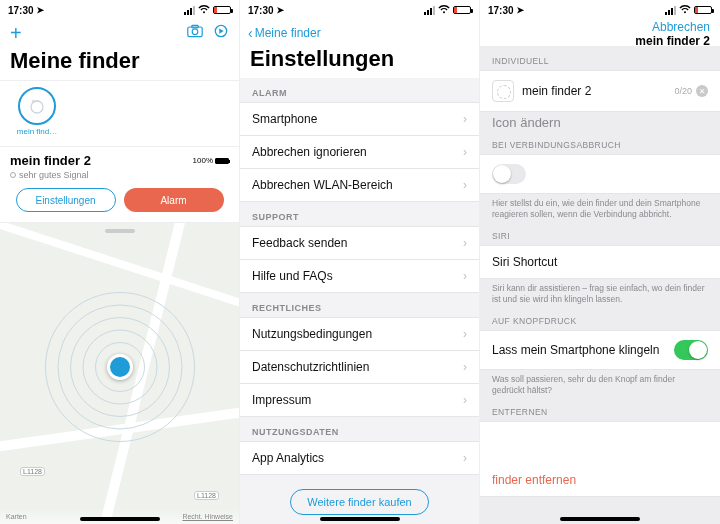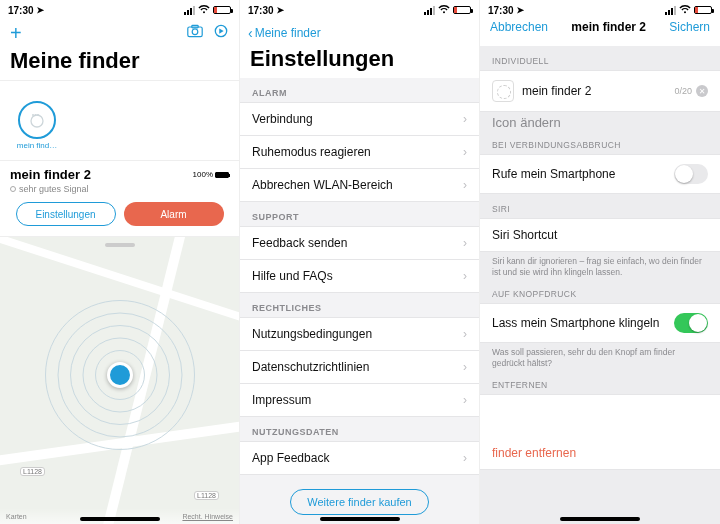--- a/index.html
+++ b/index.html
@@ -18,21 +18,21 @@
   .bat { width:18px; height:8px; border:1px solid #000; border-radius:2px; position:relative; }
   .bat::after { content:""; position:absolute; right:-3px; top:2px; width:2px; height:4px; background:#000; border-radius:0 1px 1px 0; }
   .bat i { display:block; width:20%; height:100%; background:#e74c3c; }
 
   
   .s1-nav { height:26px; display:flex; justify-content:space-between; align-items:center; padding:0 10px; }
   .s1-nav .plus { color:#1f9bd8; font-size:20px; font-weight:300; line-height:1; }
   .s1-nav .ricons { display:flex; gap:10px; color:#1f9bd8; }
   .cam-ico, .play-ico { width:16px; height:14px; }
   .h1 { font-size:22px; font-weight:800; padding:2px 10px 6px; }
-  .card { background:#fff; border-top:1px solid #eee; border-bottom:1px solid #eee; padding:20px 10px 10px; }
+  .card { background:#fff; border-top:1px solid #eee; border-bottom:1px solid #eee; padding:6px 10px 10px; }
   .circle-wrap { display:flex; flex-direction:column; align-items:center; width:54px; }
   .circle { width:38px; height:38px; border:2px solid #1f9bd8; border-radius:50%; display:flex; align-items:center; justify-content:center; }
   .circle-lbl { font-size:8px; color:#1f9bd8; margin-top:2px; }
   .dev { background:#fff; border-bottom:1px solid #eee; padding:6px 10px 10px; }
   .dev-row1 { display:flex; justify-content:space-between; align-items:center; }
   .dev-name { font-size:13px; font-weight:700; }
   .dev-bat { font-size:8px; display:flex; align-items:center; gap:2px; }
   .dev-bat .mini { width:14px; height:6px; border:1px solid #000; border-radius:1px; position:relative; }
   .dev-bat .mini::after{content:"";position:absolute;right:-2px;top:1px;width:1px;height:3px;background:#000;}
   .dev-bat .mini i{display:block;width:100%;height:100%;background:#000;}
@@ -57,21 +57,21 @@
   .chev { font-size:14px; }
   .s2-h1 { font-size:22px; font-weight:800; padding:0 10px 6px; }
   .sect-h { background:#f3f3f5; color:#8a8a8e; font-size:9px; font-weight:600; letter-spacing:.5px; padding:10px 12px 4px; border-bottom:1px solid #e5e5e7; text-transform:uppercase;}
   .row { background:#fff; border-bottom:1px solid #e5e5e7; padding:9px 12px; display:flex; justify-content:space-between; align-items:center; font-size:12px; color:#111;}
   .row .ch { color:#c0c0c4; font-size:12px; }
   .buy-wrap { display:flex; justify-content:center; padding:14px 0 24px; background:#f3f3f5;}
   .buy { border:1px solid #1f9bd8; color:#1f9bd8; border-radius:16px; padding:6px 16px; font-size:11px; }
   .s2-body { flex:1; background:#f3f3f5; overflow:hidden; display:flex; flex-direction:column;}
 
   
-  .s3-nav { height:26px; display:flex; justify-content:space-between; align-items:flex-start; padding:0 10px; font-size:12px;}
+  .s3-nav { height:26px; display:flex; justify-content:space-between; align-items:flex-end; padding:0 10px; font-size:12px;flex-direction:column;}
   .s3-nav .l, .s3-nav .r { color:#1f9bd8; }
   .s3-nav .c { font-weight:700; color:#000; font-size:12px;}
   .s3-body { flex:1; background:#ededef; overflow:hidden; font-size:11px;}
   .gh { color:#8a8a8e; font-size:8.5px; letter-spacing:.4px; padding:10px 12px 4px; text-transform:uppercase;}
   .wrow { background:#fff; border-top:1px solid #e5e5e7; border-bottom:1px solid #e5e5e7; padding:9px 12px; display:flex; align-items:center; justify-content:space-between; font-size:12px; color:#111;}
   .wrow.nm { gap:8px; }
   .finder-ico { width:22px; height:22px; border:1px solid #ddd; border-radius:4px; flex-shrink:0; position:relative;}
   .finder-ico::before{content:"";position:absolute;left:4px;top:4px;width:12px;height:12px;border:1px dashed #ccc;border-radius:50%;}
   .counter { font-size:9px; color:#aaa; display:flex; align-items:center; gap:4px;}
   .clr { width:12px; height:12px; background:#c9c9cc; border-radius:50%; display:flex; align-items:center; justify-content:center; color:#fff; font-size:8px;}
@@ -214,25 +214,25 @@
     </div>
     <div class="s2-nav">
       <span class="chev">‹</span>
       <span>Meine finder</span>
     </div>
     <div class="s2-h1">Einstellungen</div>
 
     <div class="s2-body">
       <div class="sect-h">ALARM</div>
       <div class="row">
-          <span>Verbindung</span>
-          <span class="ch">›</span>
-        </div>
-      <div class="row">
-          <span>Ruhemodus reagieren</span>
+          <span>Smartphone</span>
+          <span class="ch">›</span>
+        </div>
+      <div class="row">
+          <span>Abbrechen ignorieren</span>
           <span class="ch">›</span>
         </div>
       <div class="row">
           <span>Abbrechen WLAN-Bereich</span>
           <span class="ch">›</span>
         </div>
 
       <div class="sect-h">SUPPORT</div>
       <div class="row">
           <span>Feedback senden</span>
@@ -252,21 +252,21 @@
           <span>Datenschutzrichtlinien</span>
           <span class="ch">›</span>
         </div>
       <div class="row">
           <span>Impressum</span>
           <span class="ch">›</span>
         </div>
 
       <div class="sect-h">NUTZUNGSDATEN</div>
       <div class="row">
-          <span>App Feedback</span>
+          <span>App Analytics</span>
           <span class="ch">›</span>
         </div>
 
       <div class="buy-wrap">
         <div class="buy">Weitere finder kaufen</div>
       </div>
     </div>
     <div class="home-ind"></div>
   </div>
 
@@ -304,31 +304,31 @@
         <span style="flex:1">mein finder 2</span>
         <span class="counter">
             <span>0/20</span>
             <span class="clr">✕</span>
           </span>
       </div>
       <div class="sub">Icon ändern</div>
 
       <div class="gh">BEI VERBINDUNGSABBRUCH</div>
       <div class="wrow">
-        <span>Rufe mein Smartphone</span>
         <span class="toggle off">
             <span class="knob"></span>
           </span>
       </div>
+      <div class="desc">Hier stellst du ein, wie dein finder und dein Smartphone reagieren sollen, wenn die Verbindung abbricht.</div>
 
       <div class="gh">SIRI</div>
       <div class="wrow">
         <span>Siri Shortcut</span>
       </div>
-      <div class="desc">Siri kann dir ignorieren – frag sie einfach, wo dein finder ist und sie wird ihn klingeln lassen.</div>
+      <div class="desc">Siri kann dir assistieren – frag sie einfach, wo dein finder ist und sie wird ihn klingeln lassen.</div>
 
       <div class="gh">AUF KNOPFDRUCK</div>
       <div class="wrow">
         <span>Lass mein Smartphone klingeln</span>
         <span class="toggle on">
             <span class="knob"></span>
           </span>
       </div>
       <div class="desc">Was soll passieren, sehr du den Knopf am finder gedrückt hältst?</div>
 

